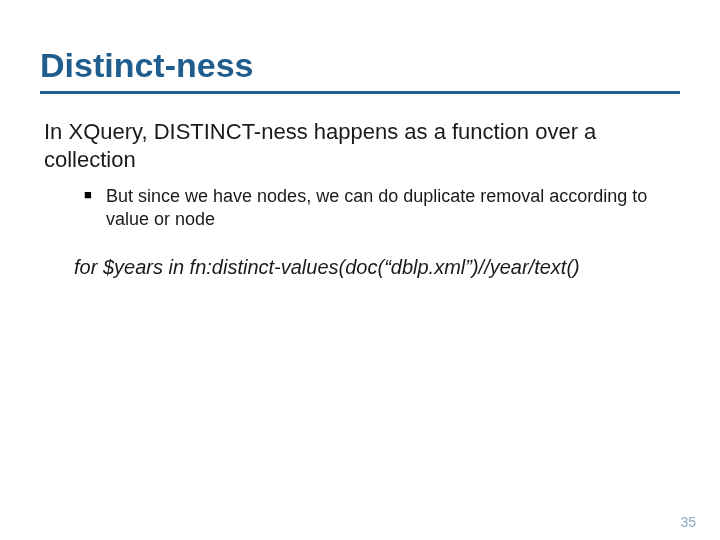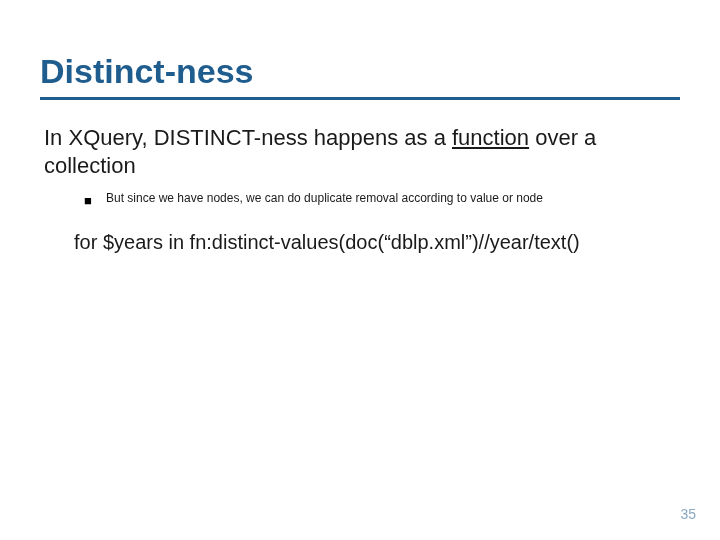--- a/index.html
+++ b/index.html
@@ -16,67 +16,67 @@
     padding: 28px 40px 0 40px;
     box-sizing: border-box;
     width: 100%;
     height: 100%;
     position: relative;
   }
   .title {
     font-size: 34px;
     font-weight: 700;
     color: #1f5d8e;
-    margin: 24px 0 6px 0;
+    margin: 18px 0 6px 0;
   }
   .rule {
     height: 0;
     border: none;
     border-top: 3px solid #1f5d8e;
     margin: 0 0 24px 0;
   }
   .lead {
     font-size: 22px;
     line-height: 1.25;
     margin: 0 0 12px 0;
     padding-left: 4px;
   }
   .underline {
-    text-decoration: underline;
   }
   ul.bullets {
     list-style: none;
     padding: 0 0 0 44px;
     margin: 0 0 18px 0;
   }
   ul.bullets li {
     position: relative;
-    font-size: 12px;
+    font-size: 18px;
     line-height: 1.3;
     margin-bottom: 6px;
     padding-left: 22px;
   }
   ul.bullets li::before {
     content: "■";
     position: absolute;
     left: 0;
     top: 2px;
     font-size: 13px;
     color: #000;
   }
   .code-block {
     padding-left: 34px;
     font-size: 20px;
     line-height: 1.35;
     margin-top: 22px;
+    font-style: italic;
   }
   .page-num {
     position: absolute;
     right: 24px;
-    bottom: 18px;
+    bottom: 10px;
     font-size: 14px;
     color: #8aa9c2;
   }
 </style>
 </head>
 <body>
 
 <div class="slide">
 
   <div class="title">Distinct-ness</div>

